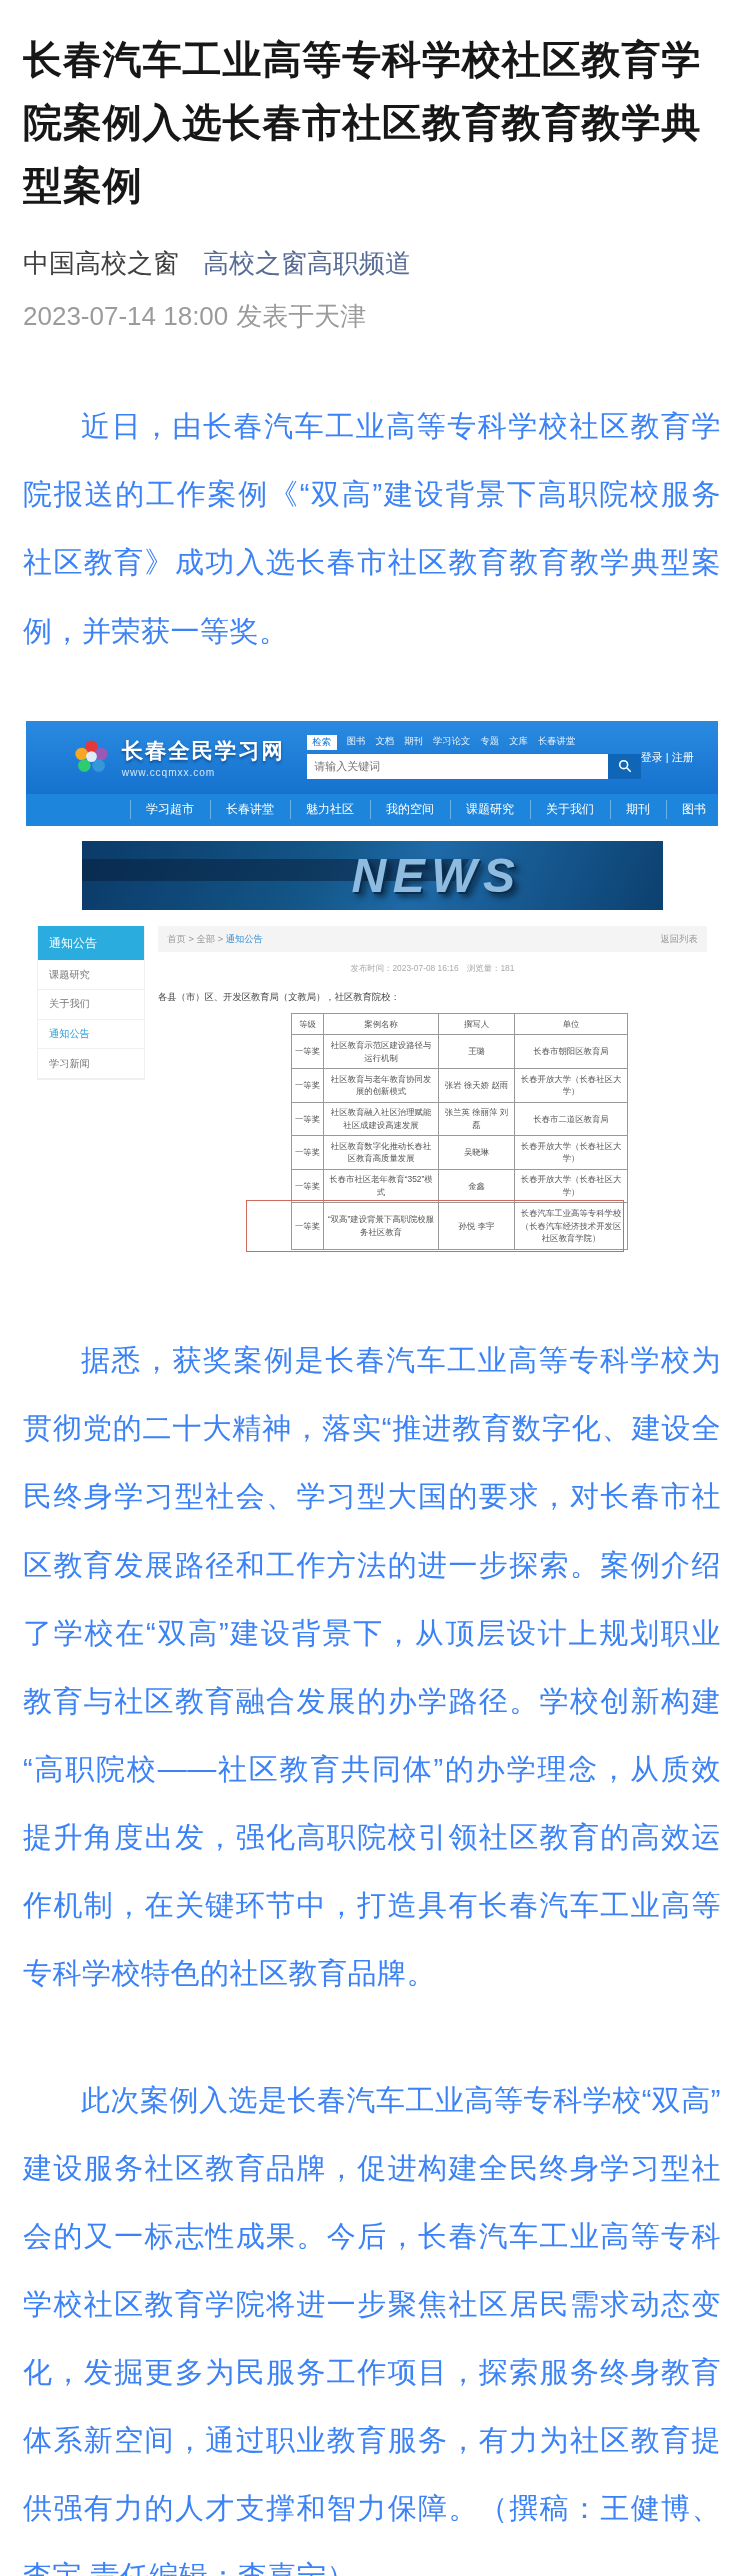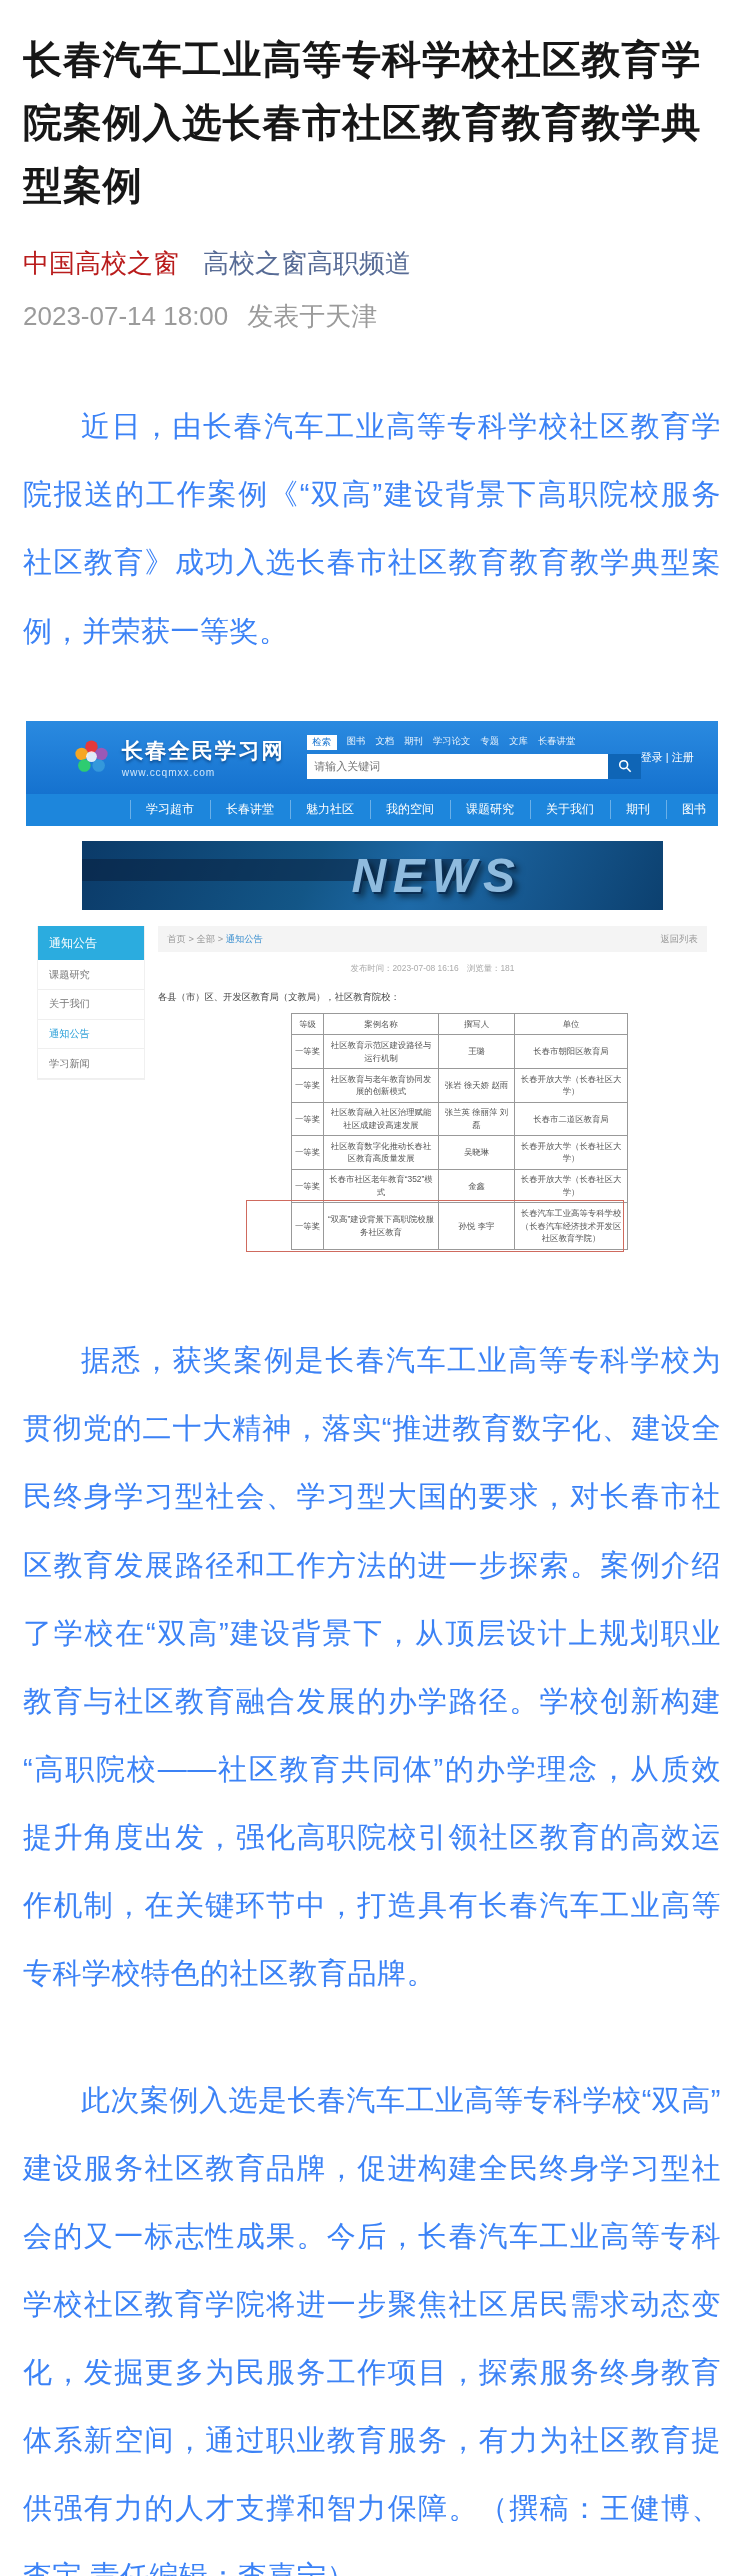--- a/index.html
+++ b/index.html
@@ -13,24 +13,24 @@
 
   .title {
     margin-top:28px;
     font-size:39px;
     line-height:1.62;
     font-weight:700;
     color:#171717;
     letter-spacing:0.9px;
   }
   .byline { margin-top:28px; font-size:26px; }
-  .byline .src { color:#b91c1c; margin-right:24px; }
+  .byline .src { color:#404040; margin-right:24px; }
   .byline .chan { color:#576b95; cursor:pointer; }
   .dateline { margin-top:18.6px; font-size:26px; color:#9b9b9b; }
-  .dateline .loc { margin-left:19px; }
+  .dateline .loc { margin-left:8px; }
 
   p.body {
     font-size:29px;
     line-height:2.35;
     color:#3b82f6;
     text-indent:2em;
     text-align:justify;
     margin-top:58px;
     letter-spacing:0.5px;
   }

